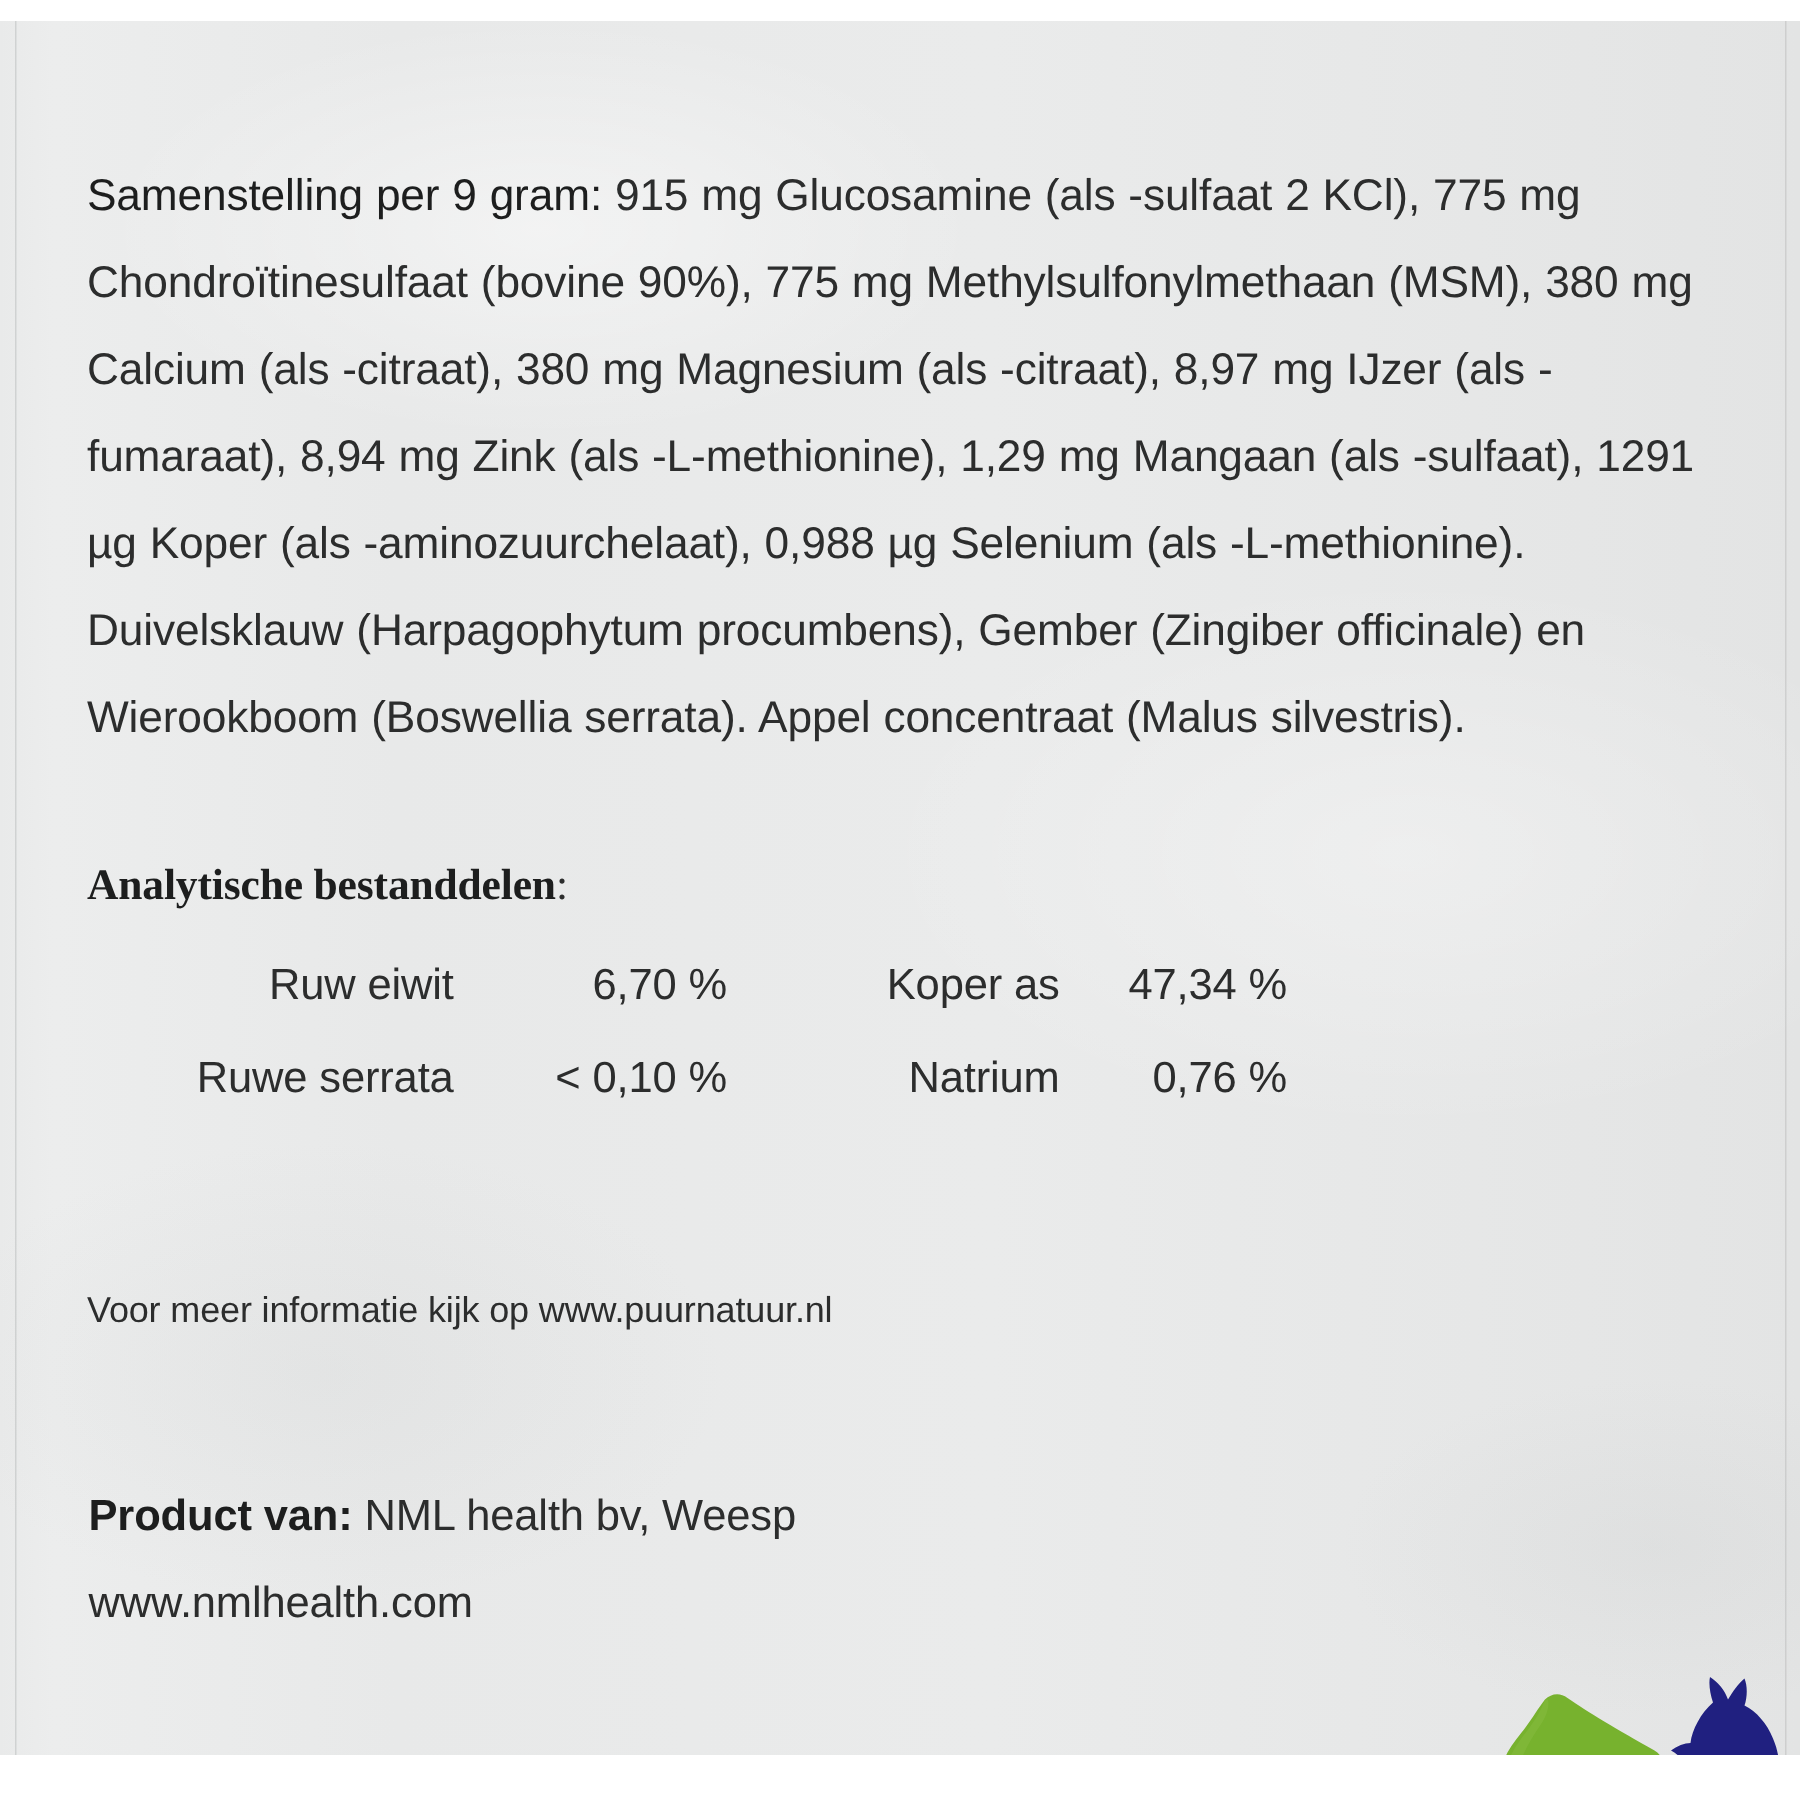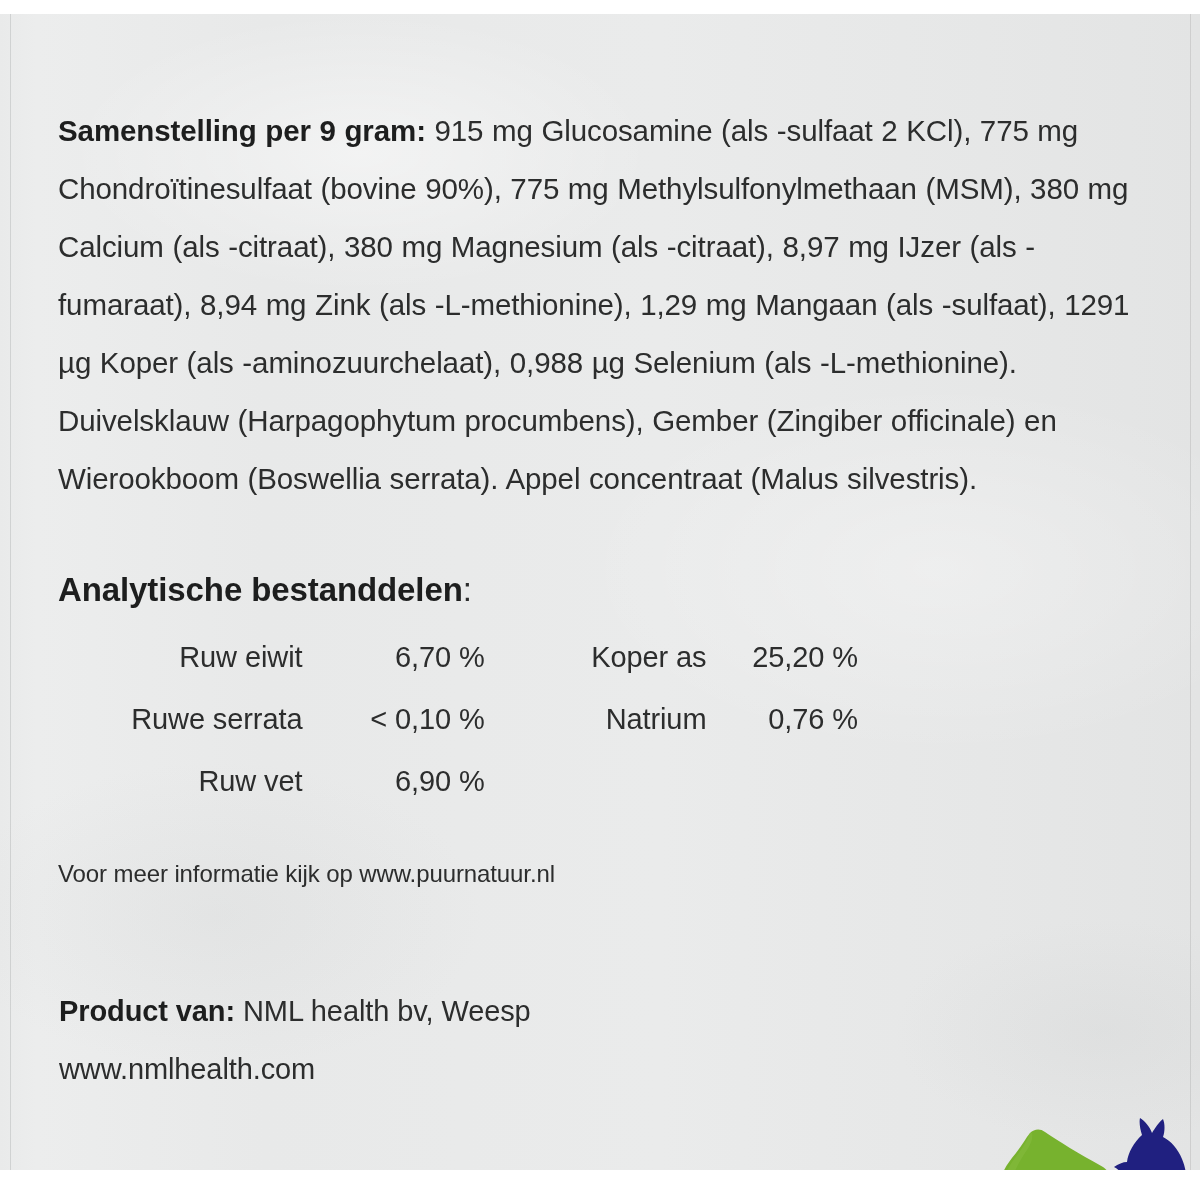--- a/index.html
+++ b/index.html
@@ -74,32 +74,33 @@
     top: 58px;
     width: 1090px;
     font-size: 29.5px;
     line-height: 58px;
     color: #2c2d2d;
     letter-spacing: -0.1px;
     text-align: left;
     word-spacing: 0.5px;
   }
   .ingredients b {
-    font-weight: 700;
+    font-weight: 400;
     color: #1d1e1e;
     margin-top: 40px;
   }
 
   .section-heading {
     position: absolute;
-    font-size: 33px;
+    font-size: 29px;
     line-height: 40px;
     font-weight: 700;
     color: #1d1e1e;
     letter-spacing: -0.1px;
+    font-family: Liberation Serif, serif;
   }
   .section-heading .thin {
     font-weight: 400;
     color: #2c2d2d;
   }
 
   
   .analysis-table {
     position: absolute;
     left: 58px;
@@ -197,33 +198,27 @@
     <p class="ingredients"><b>Samenstelling per 9 gram</b><b>: </b><span>915 mg Glucosamine (als -sulfaat 2 KCl), 775 mg Chondroïtinesulfaat (bovine 90%), 775 mg Methylsulfonylmethaan (MSM), 380 mg Calcium (als -citraat), 380 mg Magnesium (als -citraat), 8,97 mg IJzer (als - fumaraat), 8,94 mg Zink (als -L-methionine), 1,29 mg Mangaan (als -sulfaat), 1291 µg Koper (als -aminozuurchelaat), 0,988 µg Selenium (als -L-methionine). Duivelsklauw (Harpagophytum procumbens), Gember (Zingiber officinale) en Wierookboom (Boswellia serrata). Appel concentraat (Malus silvestris).</span></p>
 
     <div class="section-heading" style="left:58px; top:556px;"><span>Analytische bestanddelen</span><span class="thin">:</span></div>
 
     <table class="analysis-table">
       <tbody>
         <tr>
           <td class="col-name-a">Ruw eiwit</td>
           <td class="col-val-a">6,70 %</td>
           <td class="col-name-b">Koper as</td>
-          <td class="col-val-b">25,20 %</td>
+          <td class="col-val-b">47,34 %</td>
         </tr>
         <tr>
           <td class="col-name-a">Ruwe serrata</td>
           <td class="col-val-a">&lt; 0,10 %</td>
           <td class="col-name-b">Natrium</td>
           <td class="col-val-b">0,76 %</td>
-        </tr>
-        <tr>
-          <td class="col-name-a">Ruw vet</td>
-          <td class="col-val-a">6,90 %</td>
-          <td class="col-name-b"></td>
-          <td class="col-val-b"></td>
         </tr>
       </tbody>
     </table>
 
     <div class="more-info">Voor meer informatie kijk op www.puurnatuur.nl</div>
 
     <div class="producer">
       <div><b>Product van</b><b>: </b><span>NML health bv, Weesp</span></div>
       <div>www.nmlhealth.com</div>
     </div>

